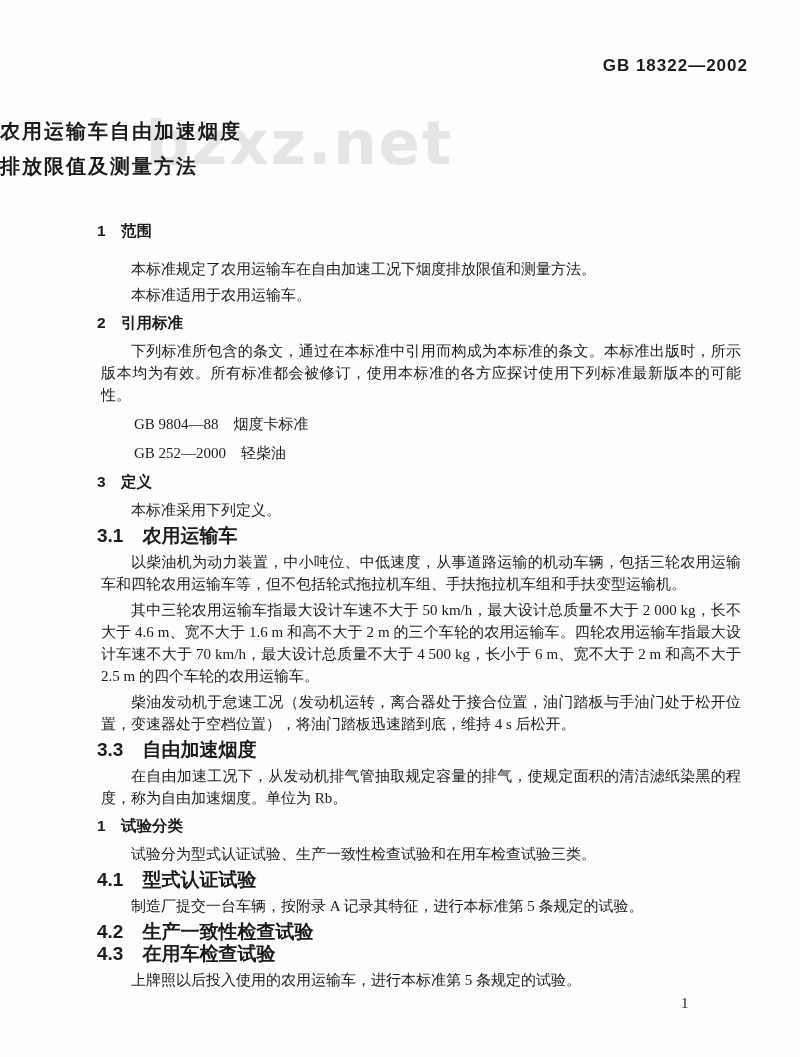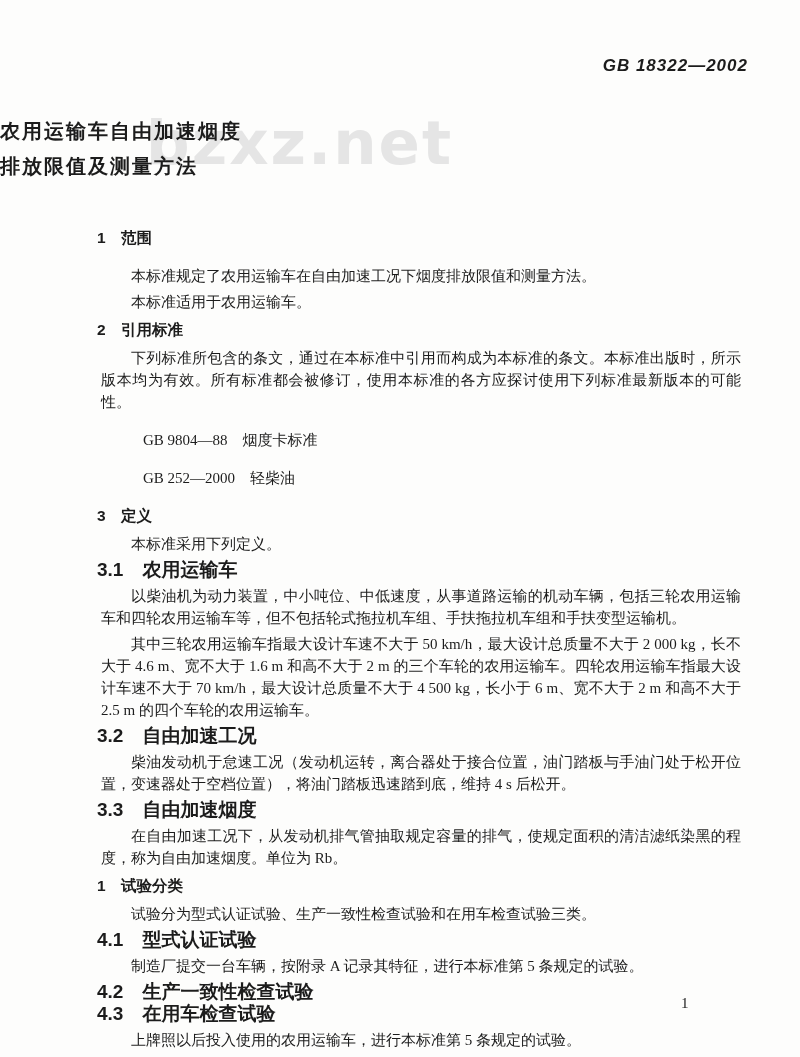--- a/index.html
+++ b/index.html
@@ -32,21 +32,20 @@
   }
   .doc-code {
     position: absolute;
     top: 56px;
     right: 52px;
     font-family: "Liberation Sans", sans-serif;
     font-weight: 700;
     font-size: 17px;
     letter-spacing: 1px;
     z-index: 2;
-    font-style: italic;
   }
   .doc-title {
     position: absolute;
     top: 114px;
     left: 0;
     width: 100%;
     text-align: left;
     font-weight: 700;
     font-size: 20px;
     line-height: 35px;
@@ -63,36 +62,36 @@
     line-height: 22px;
     z-index: 2;
   }
   .content .h1 {
     font-family: "Liberation Sans", sans-serif;
     font-weight: 700;
     font-size: 15.5px;
     margin: 6px 0;
   }
   .content .h1:first-child {
-    margin-top: 8px;
+    margin-top: 1px;
     margin-bottom: 16px;
   }
   .content .h2 {
     font-family: "Liberation Sans", sans-serif;
     font-weight: 700;
     font-size: 19px;
     margin: 0;
   }
   .content .p {
     margin: 4px;
     text-indent: 2em;
     text-align: justify;
   }
   .content .ref {
-    margin: 16px;
+    margin: 7px;
     text-indent: 2em;
   }
   .page-number {
     position: absolute;
     top: 995px;
     left: 681px;
     font-size: 15px;
     z-index: 2;
   }
 </style>
@@ -116,21 +115,20 @@
       <div class="p">本标准适用于农用运输车。</div>
       <div class="h1">2　引用标准</div>
       <div class="p">下列标准所包含的条文，通过在本标准中引用而构成为本标准的条文。本标准出版时，所示版本均为有效。所有标准都会被修订，使用本标准的各方应探讨使用下列标准最新版本的可能性。</div>
       <div class="ref">GB 9804—88　烟度卡标准</div>
       <div class="ref">GB 252—2000　轻柴油</div>
       <div class="h1">3　定义</div>
       <div class="p">本标准采用下列定义。</div>
       <div class="h2">3.1　农用运输车</div>
       <div class="p">以柴油机为动力装置，中小吨位、中低速度，从事道路运输的机动车辆，包括三轮农用运输车和四轮农用运输车等，但不包括轮式拖拉机车组、手扶拖拉机车组和手扶变型运输机。</div>
       <div class="p">其中三轮农用运输车指最大设计车速不大于 50 km/h，最大设计总质量不大于 2 000 kg，长不大于 4.6 m、宽不大于 1.6 m 和高不大于 2 m 的三个车轮的农用运输车。四轮农用运输车指最大设计车速不大于 70 km/h，最大设计总质量不大于 4 500 kg，长小于 6 m、宽不大于 2 m 和高不大于 2.5 m 的四个车轮的农用运输车。</div>
-      <div class="h2">3.2　自由加速工况</div>
       <div class="p">柴油发动机于怠速工况（发动机运转，离合器处于接合位置，油门踏板与手油门处于松开位置，变速器处于空档位置），将油门踏板迅速踏到底，维持 4 s 后松开。</div>
       <div class="h2">3.3　自由加速烟度</div>
       <div class="p">在自由加速工况下，从发动机排气管抽取规定容量的排气，使规定面积的清洁滤纸染黑的程度，称为自由加速烟度。单位为 Rb。</div>
       <div class="h1">1　试验分类</div>
       <div class="p">试验分为型式认证试验、生产一致性检查试验和在用车检查试验三类。</div>
       <div class="h2">4.1　型式认证试验</div>
       <div class="p">制造厂提交一台车辆，按附录 A 记录其特征，进行本标准第 5 条规定的试验。</div>
       <div class="h2">4.2　生产一致性检查试验</div>
       <div class="h2">4.3　在用车检查试验</div>
       <div class="p">上牌照以后投入使用的农用运输车，进行本标准第 5 条规定的试验。</div>

